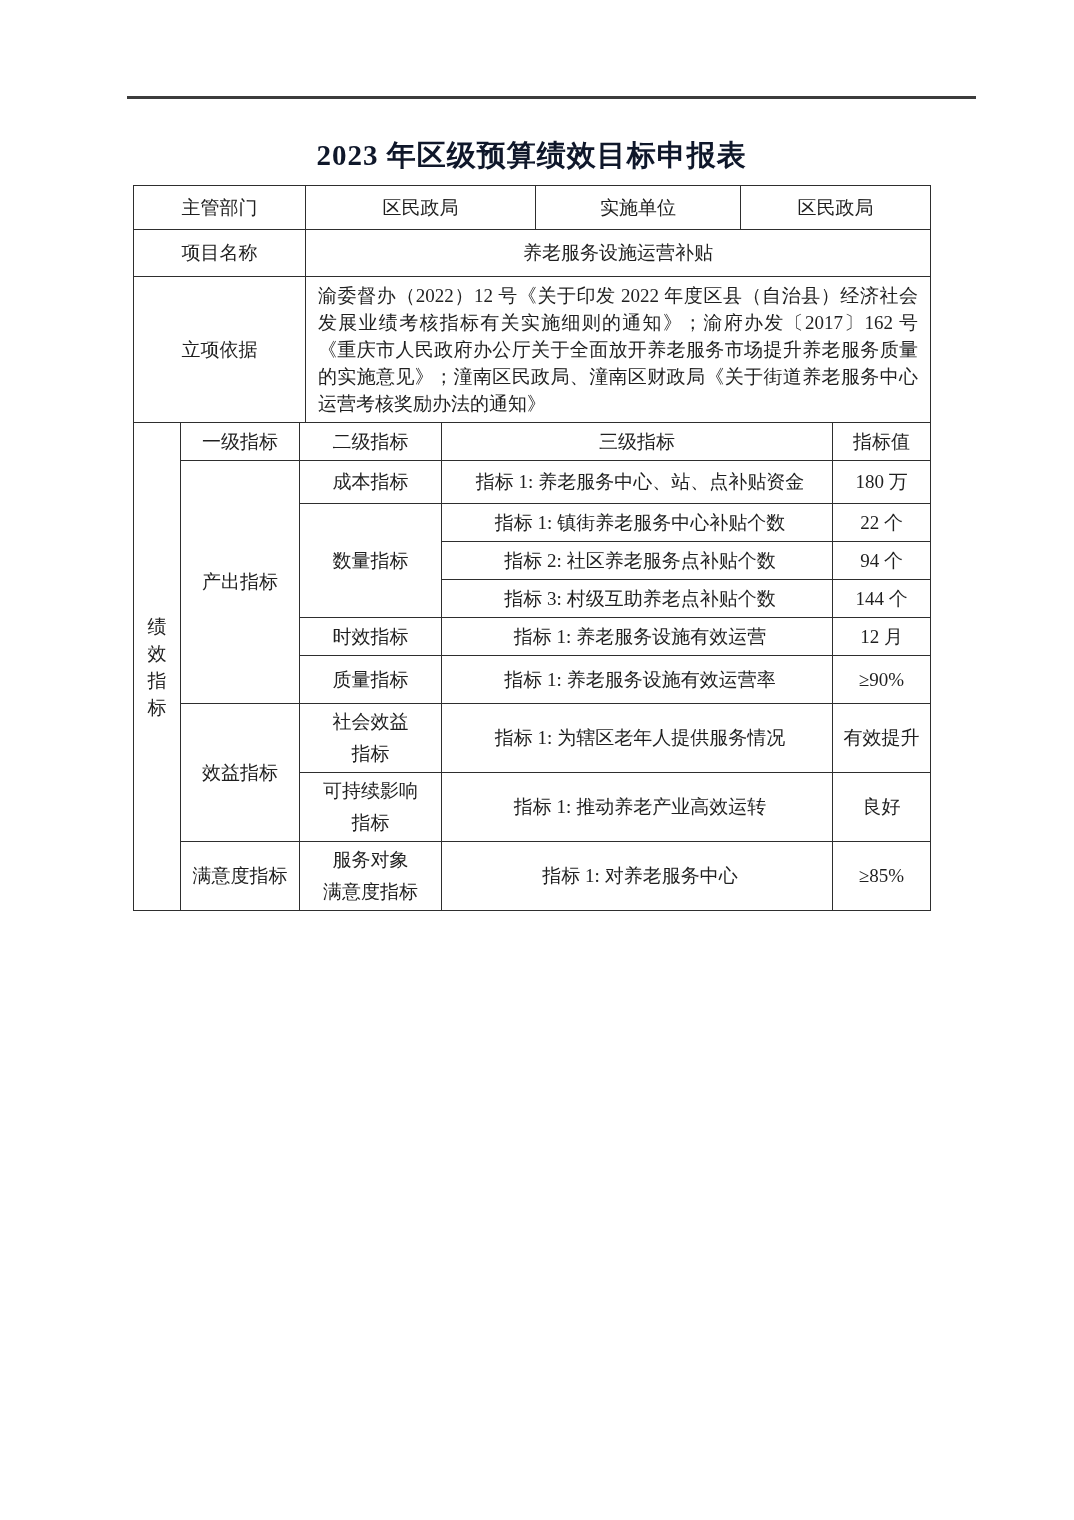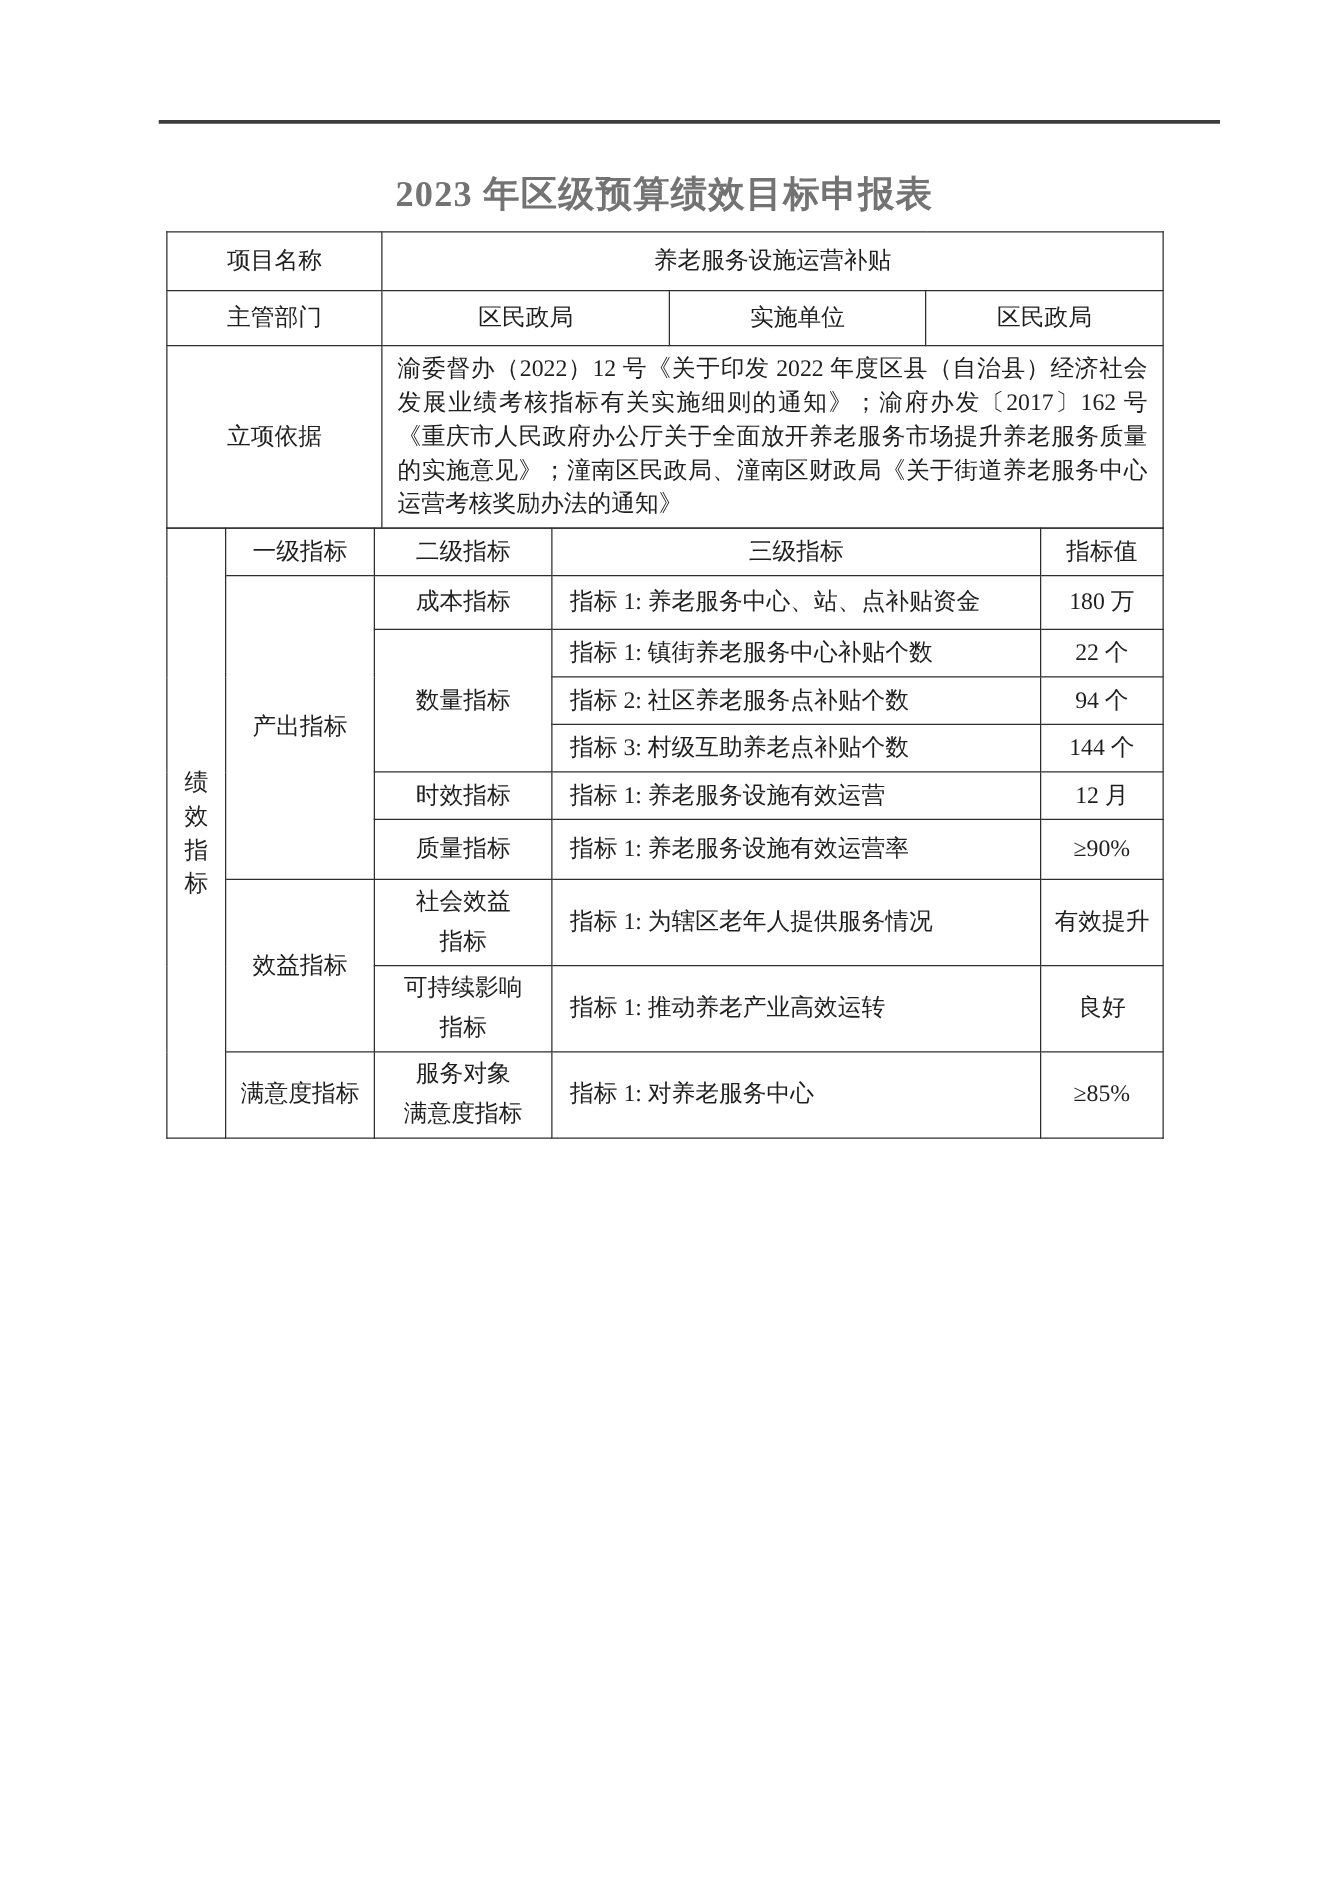--- a/index.html
+++ b/index.html
@@ -6,39 +6,39 @@
   body{
     width:1074px;height:1520px;position:relative;background:#ffffff;
     font-family:"Liberation Serif","DejaVu Serif",serif;
     color:#1f1f1f;
   }
   .page-rule{
     position:absolute;left:127px;top:96px;width:849px;height:3px;background:#3c3c3c;
   }
   .doc-title{
     position:absolute;left:133px;top:136px;width:797px;
-    text-align:center;font-size:29px;font-weight:bold;color:#737373;
+    text-align:center;font-size:29px;font-weight:bold;color:#0f172a;
     letter-spacing:1px;
   }
   .tables{position:absolute;left:133px;top:185px;width:797px;}
   table{border-collapse:collapse;table-layout:fixed;width:797px;}
   table.t2{margin-top:-1px;}
   td{
     border:1px solid #2e2e2e;
     font-size:19px;color:#1f1f1f;
     text-align:center;vertical-align:middle;
     padding:2px 4px;line-height:1.35;
     overflow:hidden;
   }
   td.just{
     text-align:justify;text-align-last:left;
     padding:5px 12px;line-height:27px;
   }
   td.l3{
-    text-align:left;padding:2px 8px 2px 14px;
+    text-align:center;padding:2px 8px 2px 14px;
   }
   td.wrap2{white-space:pre-line;line-height:32px;}
   td.side{
     white-space:pre-line;line-height:27px;padding:0;
   }
 </style>
 </head>
 <body>
 
 <div class="page-rule"></div>
@@ -48,29 +48,29 @@
 <div class="tables">
 
   <table class="t1">
     <colgroup>
         <col style="width:172px">
         <col style="width:230px">
         <col style="width:205px">
         <col style="width:190px">
       </colgroup>
     <tbody>
-        <tr style="height:47px">
-      <td>项目名称</td>
-      <td colspan="3">养老服务设施运营补贴</td>
-    </tr>
-    <tr style="height:44px">
+        <tr style="height:44px">
       <td>主管部门</td>
       <td>区民政局</td>
       <td>实施单位</td>
       <td>区民政局</td>
+    </tr>
+    <tr style="height:47px">
+      <td>项目名称</td>
+      <td colspan="3">养老服务设施运营补贴</td>
     </tr>
     <tr style="height:140px">
       <td>立项依据</td>
       <td colspan="3" class="just">渝委督办（2022）12 号《关于印发 2022 年度区县（自治县）经济社会发展业绩考核指标有关实施细则的通知》；渝府办发〔2017〕162 号《重庆市人民政府办公厅关于全面放开养老服务市场提升养老服务质量的实施意见》；潼南区民政局、潼南区财政局《关于街道养老服务中心运营考核奖励办法的通知》</td>
     </tr>
   </tbody>
     </table>
 
   <table class="t2">
     <colgroup>

